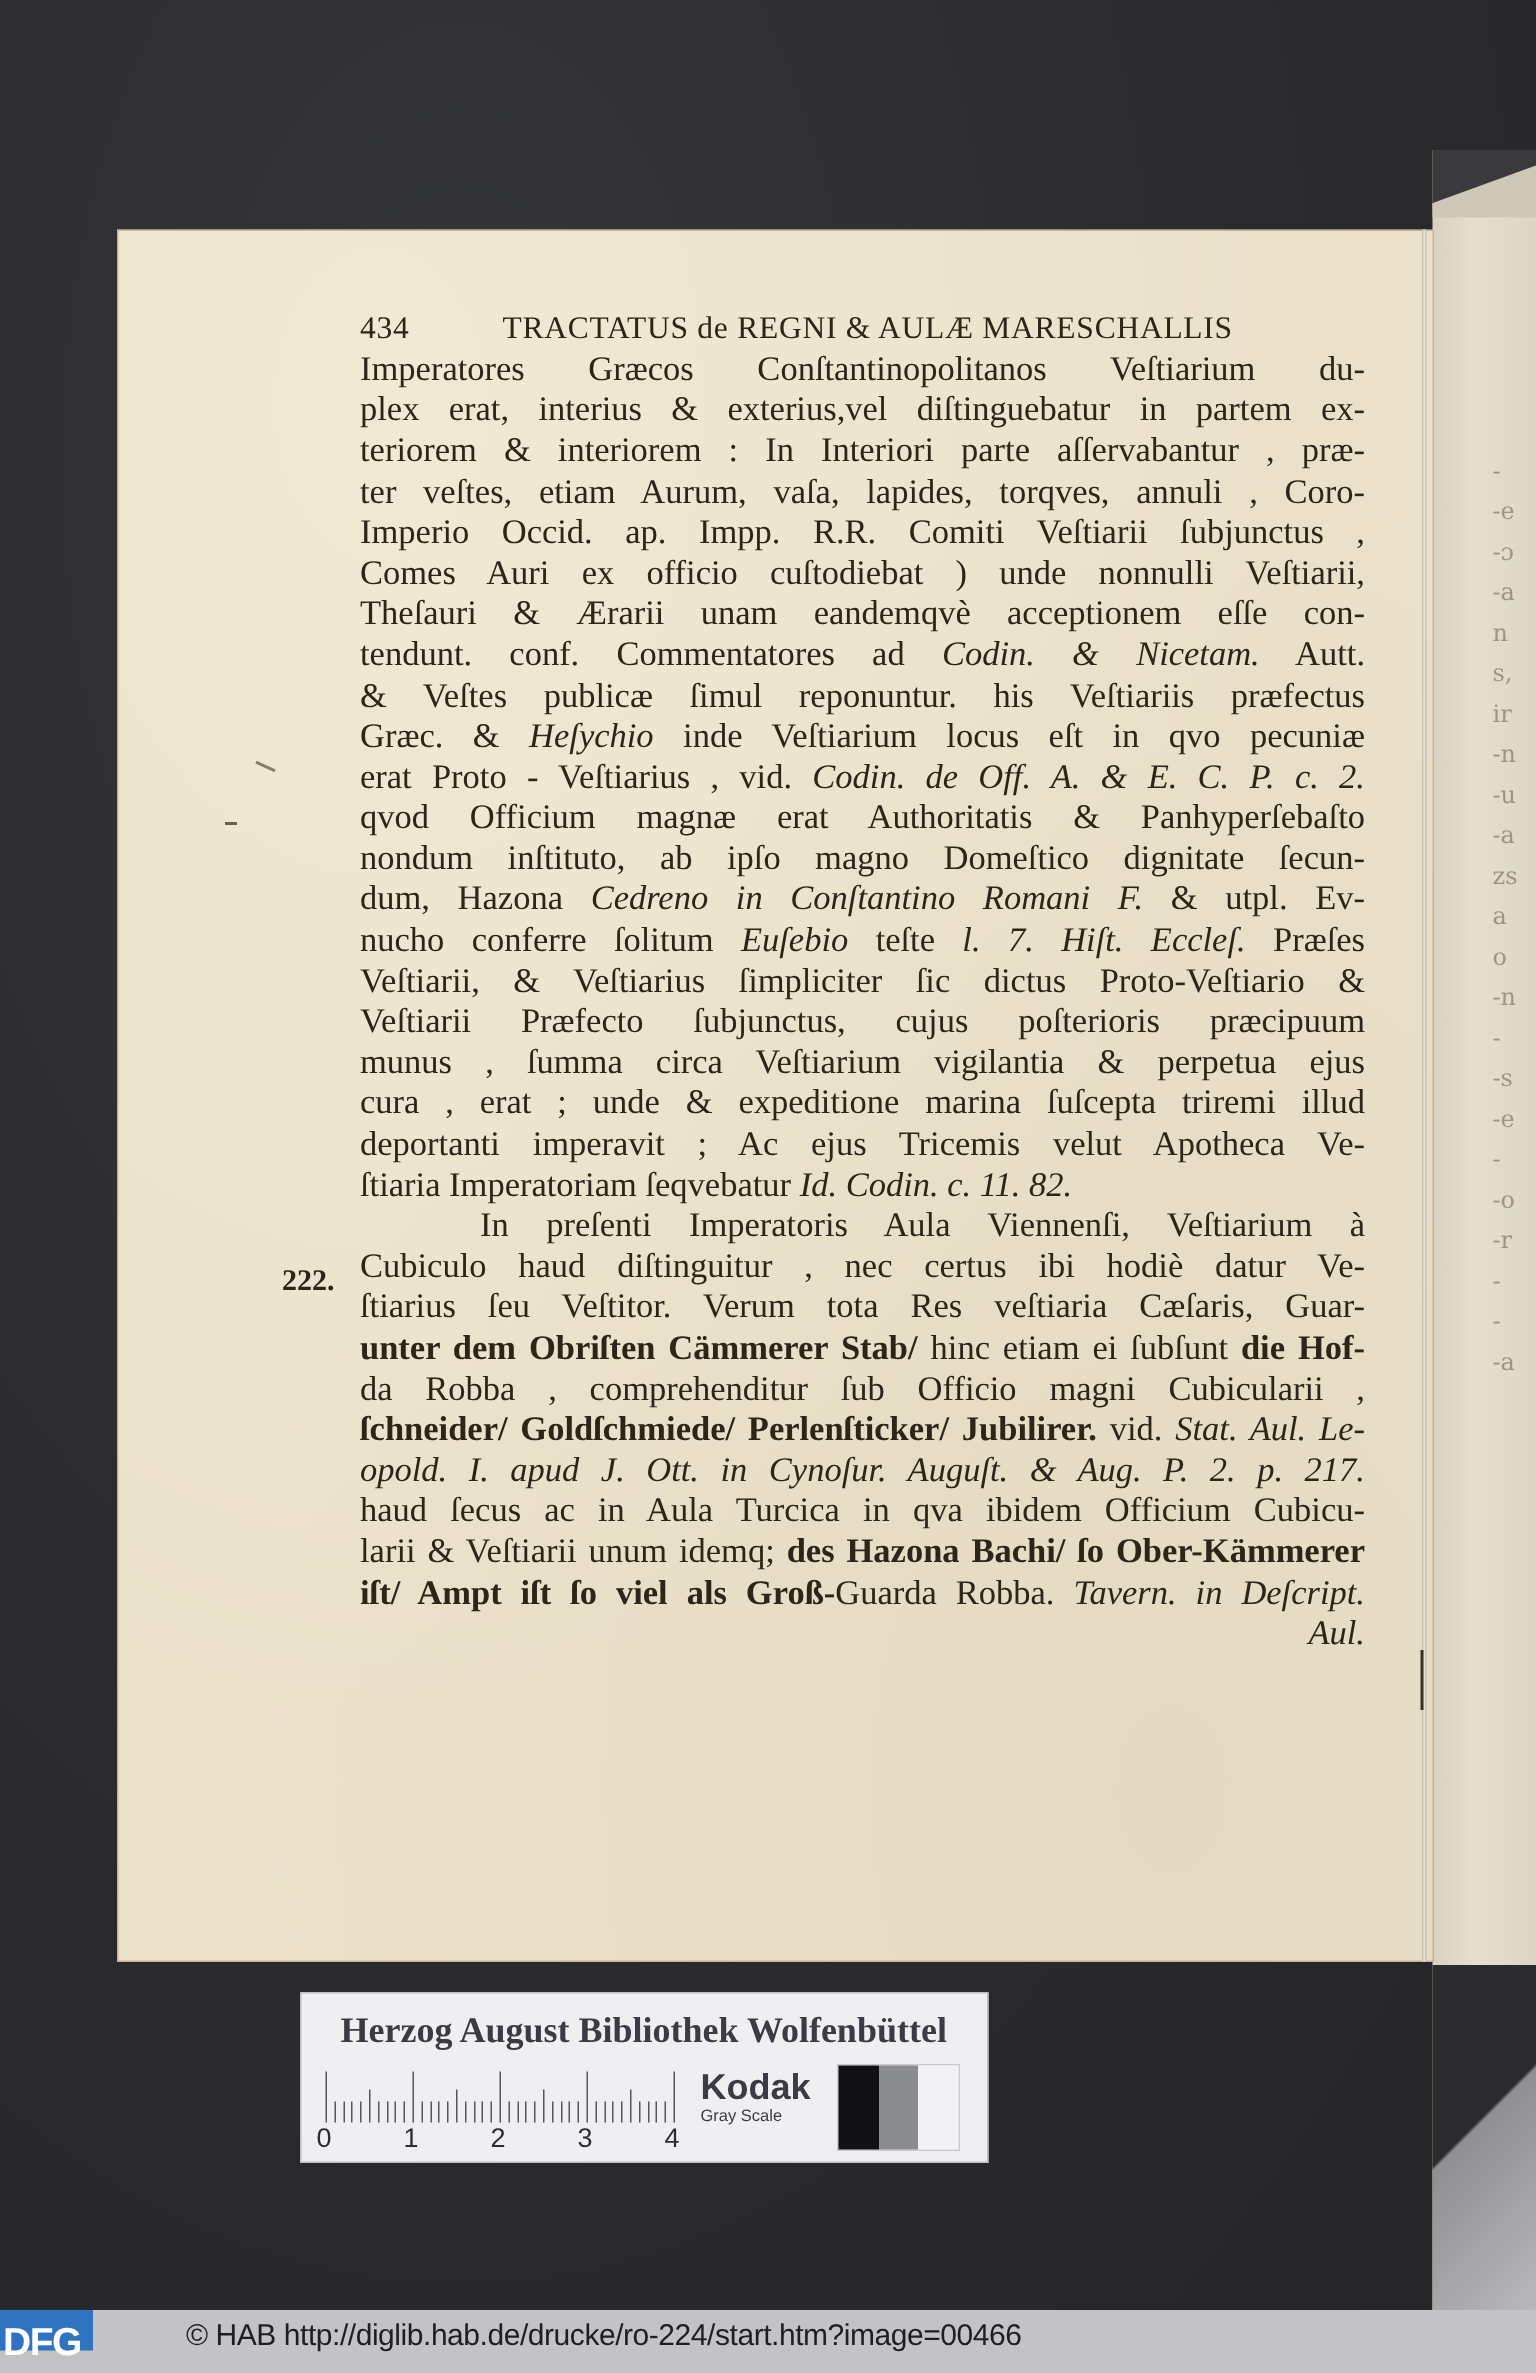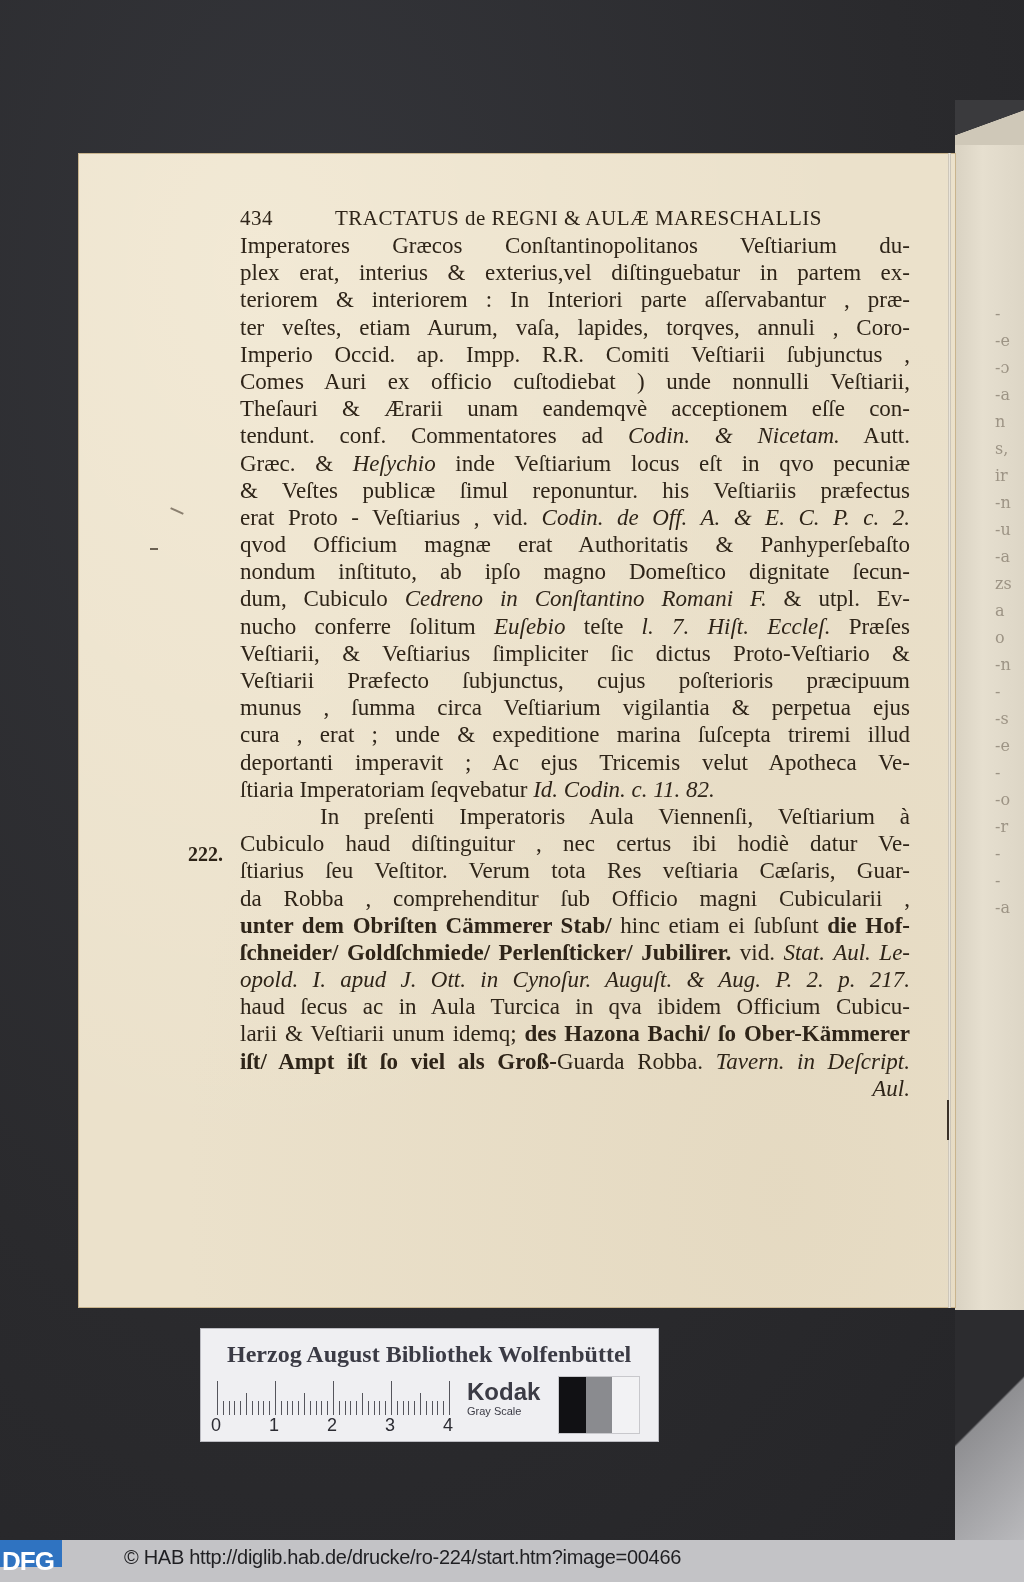--- a/index.html
+++ b/index.html
@@ -173,40 +173,40 @@
   </div>
   <div id="para1">
       <div class="line"><span>Imperatores Græcos Conſtantinopolitanos Veſtiarium du-</span></div>
       <div class="line"><span>plex erat, interius &amp; exterius,vel diſtinguebatur in partem ex-</span></div>
       <div class="line"><span>teriorem &amp; interiorem : In Interiori parte aſſervabantur , præ-</span></div>
       <div class="line"><span>ter veſtes, etiam Aurum, vaſa, lapides, torqves, annuli , Coro-</span></div>
       <div class="line"><span>Imperio Occid. ap. Impp. R.R. Comiti Veſtiarii ſubjunctus ,</span></div>
       <div class="line"><span>Comes Auri ex officio cuſtodiebat ) unde nonnulli Veſtiarii,</span></div>
       <div class="line"><span>Theſauri &amp; Ærarii unam eandemqvè acceptionem eſſe con-</span></div>
       <div class="line"><span>tendunt. conf. Commentatores ad </span><span class="it">Codin. &amp; Nicetam.</span><span> Autt.</span></div>
+      <div class="line"><span>&amp; Veſtes publicæ ſimul reponuntur. his Veſtiariis præfectus</span></div>
       <div class="line"><span>Græc. &amp; </span><span class="it">Heſychio</span><span> inde Veſtiarium locus eſt in qvo pecuniæ</span></div>
-      <div class="line"><span>&amp; Veſtes publicæ ſimul reponuntur. his Veſtiariis præfectus</span></div>
       <div class="line"><span>erat Proto - Veſtiarius , vid. </span><span class="it">Codin. de Off. A. &amp; E. C. P. c. 2.</span></div>
       <div class="line"><span>qvod Officium magnæ erat Authoritatis &amp; Panhyperſebaſto</span></div>
       <div class="line"><span>nondum inſtituto, ab ipſo magno Domeſtico dignitate ſecun-</span></div>
-      <div class="line"><span>dum, Cubiculo </span><span class="it">Cedreno in Conſtantino Romani F.</span><span> &amp; utpl. Ev-</span></div>
+      <div class="line"><span>dum, Hazona </span><span class="it">Cedreno in Conſtantino Romani F.</span><span> &amp; utpl. Ev-</span></div>
       <div class="line"><span>nucho conferre ſolitum </span><span class="it">Euſebio</span><span> teſte </span><span class="it">l. 7. Hiſt. Eccleſ.</span><span> Præſes</span></div>
       <div class="line"><span>Veſtiarii, &amp; Veſtiarius ſimpliciter ſic dictus Proto-Veſtiario &amp;</span></div>
       <div class="line"><span>Veſtiarii Præfecto ſubjunctus, cujus poſterioris præcipuum</span></div>
       <div class="line"><span>munus , ſumma circa Veſtiarium vigilantia &amp; perpetua ejus</span></div>
       <div class="line"><span>cura , erat ; unde &amp; expeditione marina ſuſcepta triremi illud</span></div>
       <div class="line"><span>deportanti imperavit ; Ac ejus Tricemis velut Apotheca Ve-</span></div>
       <div class="line last"><span>ſtiaria Imperatoriam ſeqvebatur </span><span class="it">Id. Codin. c. 11. 82.</span></div>
     </div>
   <div id="para2">
       <div class="line indent"><span>In preſenti Imperatoris Aula Viennenſi, Veſtiarium à</span></div>
       <div class="line"><span>Cubiculo haud diſtinguitur , nec certus ibi hodiè datur Ve-</span></div>
       <div class="line"><span>ſtiarius ſeu Veſtitor. Verum tota Res veſtiaria Cæſaris, Guar-</span></div>
+      <div class="line"><span class="frak">unter dem Obriſten Cämmerer Stab/</span><span> hinc etiam ei ſubſunt </span><span class="frak">die Hof-</span></div>
       <div class="line"><span>da Robba , comprehenditur ſub Officio magni Cubicularii ,</span></div>
-      <div class="line"><span class="frak">unter dem Obriſten Cämmerer Stab/</span><span> hinc etiam ei ſubſunt </span><span class="frak">die Hof-</span></div>
       <div class="line"><span class="frak">ſchneider/ Goldſchmiede/ Perlenſticker/ Jubilirer.</span><span> vid. </span><span class="it">Stat. Aul. Le-</span></div>
       <div class="line"><span class="it">opold. I. apud J. Ott. in Cynoſur. Auguſt. &amp; Aug. P. 2. p. 217.</span></div>
       <div class="line"><span>haud ſecus ac in Aula Turcica in qva ibidem Officium Cubicu-</span></div>
       <div class="line"><span>larii &amp; Veſtiarii unum idemq; </span><span class="frak">des Hazona Bachi/ ſo Ober-Kämmerer</span></div>
       <div class="line"><span class="frak">iſt/ Ampt iſt ſo viel als Groß-</span><span>Guarda Robba. </span><span class="it">Tavern. in Deſcript.</span></div>
       <div class="line last right"><span class="it">Aul.</span></div>
     </div>
 </div>
 
 <div class="card">

